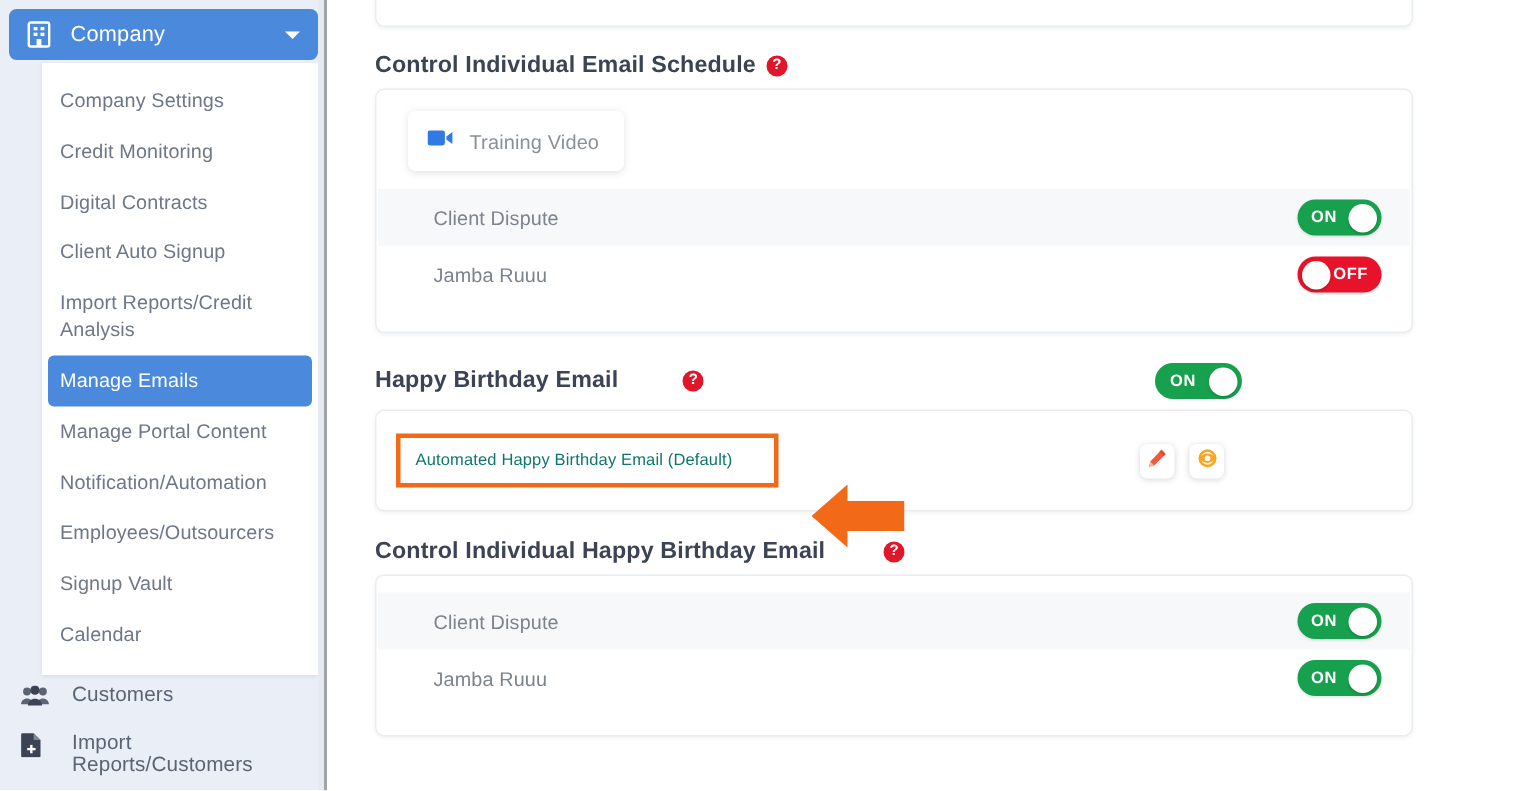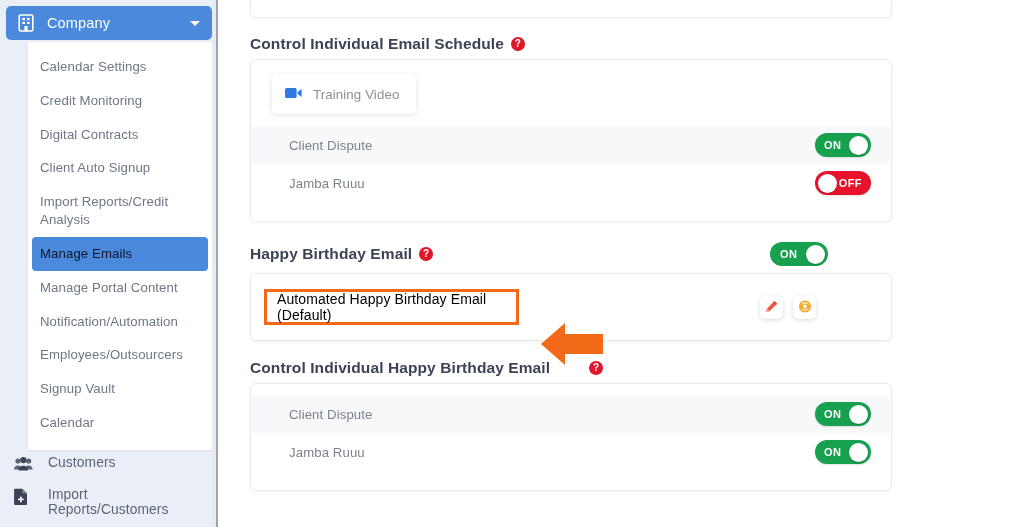--- a/index.html
+++ b/index.html
@@ -64,21 +64,21 @@
   .dd-item {
     padding: 8px 14px 8px 12px;
     font-size: 13.2px;
     color: #6d7787;
     line-height: 1.35;
     cursor: pointer;
     letter-spacing: .1px;
   }
   .dd-item.active {
     background: #4a89dc;
-    color: #0f172a;
+    color: #ffffff;
     margin: 0 4px;
     border-radius: 4px;
     padding-left: 8px;
     font-weight: 500;
   }
 
   .nav-bottom { position: absolute; left: 0; top: 455px; width: 212px; }
   .nav-row {
     display: flex; align-items: flex-start;
     height: 32px;
@@ -96,21 +96,21 @@
   
   .main {
     position: absolute; left: 224px; top: 0;
     width: 800px; height: 527px;
     background: #ffffff;
     overflow: hidden;
   }
 
   .card {
     position: absolute;
-    left: 26px; width: 642px;
+    left: 26px; width: 692px;
     background: #ffffff;
     border: 1px solid #e9edf2;
     border-radius: 6px;
     box-shadow: 0 1px 3px rgba(40,50,70,.07);
   }
 
   .section-title {
     position: absolute; left: 26px;
     font-size: 15.5px;
     font-weight: 700;
@@ -186,21 +186,21 @@
     width: 19px; height: 19px;
     border-radius: 50%;
     background: #ffffff;
     top: 2.5px;
     box-shadow: 0 1px 2px rgba(0,0,0,.2);
   }
   .toggle.on  .knob { right: 3px; }
   .toggle.off .knob { left: 3px; }
 
   
-  #hb-title { top: 245px; }
+  #hb-title { top: 245px; gap: 36px; }
   #hb-toggle-head {
     position: absolute; right: 0px; top: 242px;
     width: 58px; height: 24px;
     border-radius: 13px;
     background: #17a14e;
     display: flex; align-items: center;
     padding-left: 10px;
     cursor: pointer;
   }
   #hb-toggle-head .ttext { color:#fff; font-size:11px; font-weight:700; letter-spacing:.4px; }
@@ -213,21 +213,21 @@
   .hb-input-box {
     position: absolute; left: 13px; top: 15px;
     width: 255px; height: 36px;
     background: #ffffff;
     border: 3px solid #f26a17;
     display: flex; align-items: center;
     padding-left: 10px;
     cursor: text;
   }
   .hb-input-box .hbtext {
-    font-size: 14px; color: #000000; letter-spacing: .1px;
+    font-size: 11px; color: #0f766e; letter-spacing: .1px;
   }
 
   .arrow-annotation {
     position: absolute; left: 290px; top: 48px;
     width: 62px; height: 44px;
     pointer-events: none;
   }
 
   .icon-btn {
     position: absolute;
@@ -255,21 +255,21 @@
           <rect x="4.4" y="7.8" width="2.6" height="2.2" fill="#fff"></rect>
           <rect x="9" y="7.8" width="2.6" height="2.2" fill="#fff"></rect>
           <rect x="6.4" y="12" width="3.2" height="5" fill="#fff"></rect>
         </svg>
       </span>
       <span class="lbl">Company</span>
       <span class="caret"></span>
     </div>
 
     <div class="dropdown">
-      <div class="dd-item">Calendar Settings</div>
+      <div class="dd-item">Company Settings</div>
       <div class="dd-item">Credit Monitoring</div>
       <div class="dd-item">Digital Contracts</div>
       <div class="dd-item">Client Auto Signup</div>
       <div class="dd-item">Import Reports/Credit Analysis</div>
       <div class="dd-item active">Manage Emails</div>
       <div class="dd-item">Manage Portal Content</div>
       <div class="dd-item">Notification/Automation</div>
       <div class="dd-item">Employees/Outsourcers</div>
       <div class="dd-item">Signup Vault</div>
       <div class="dd-item">Calendar</div>

